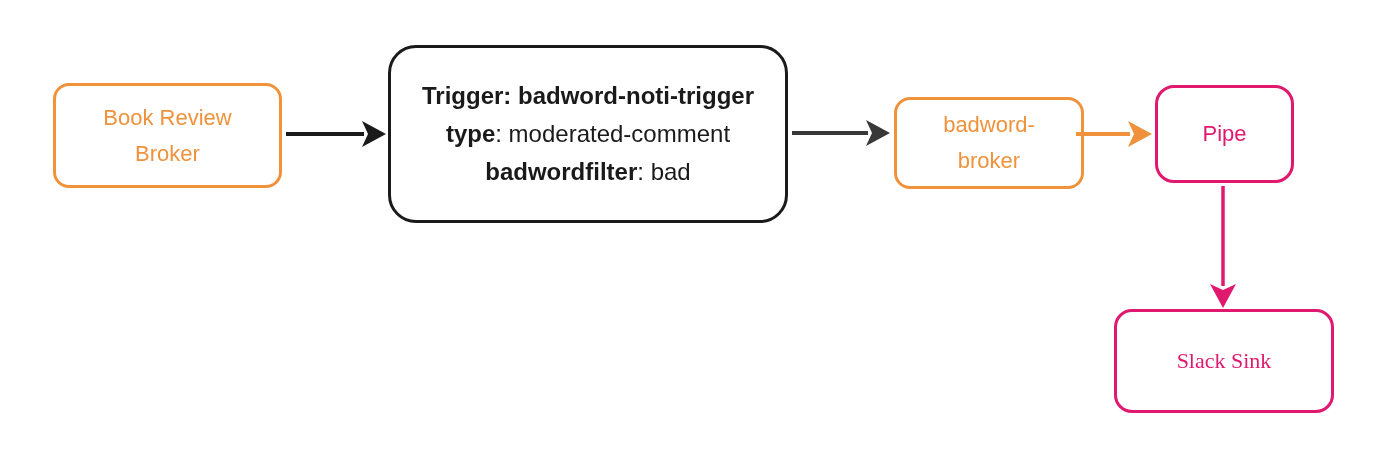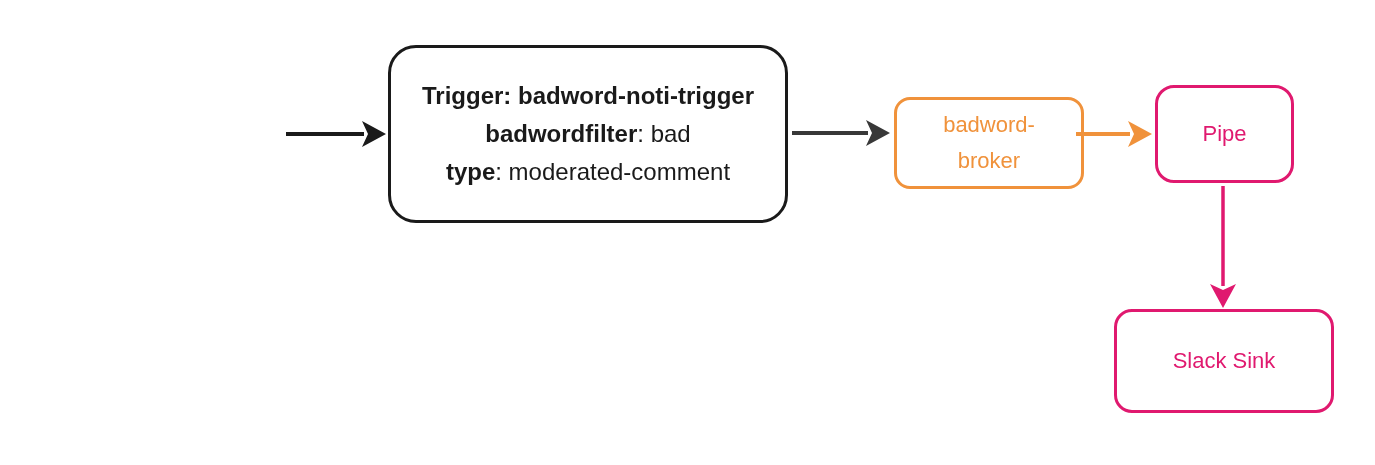--- a/index.html
+++ b/index.html
@@ -51,21 +51,21 @@
     border-radius: 28px;
     font-size: 24px;
     line-height: 38px;
   }
   #node-book-review-broker { left: 53px;  top: 83px;  width: 229px; height: 105px; }
   #node-book-review-broker .label { max-width: 170px; }
   #node-trigger             { left: 388px; top: 45px;  width: 400px; height: 178px; }
   #node-badword-broker      { left: 894px; top: 97px;  width: 190px; height: 92px; }
   #node-badword-broker .label { max-width: 120px; }
   #node-pipe                { left: 1155px; top: 85px; width: 139px; height: 98px; border-radius: 19px; }
-  #node-slack-sink          { left: 1114px; top: 309px; width: 220px; height: 104px; }
+  #node-slack-sink          { left: 1114px; top: 309px; width: 220px; height: 104px; font-family: Liberation Serif, serif; }
   .b { font-weight: bold; margin-top: 44px; }
   svg.arrows {
     position: absolute;
     left: 0; top: 0;
     width: 1375px; height: 465px;
     pointer-events: none;
   }
   .arrow-black line    { stroke: var(--black); stroke-width: 4px; }
   .arrow-black polygon { fill: var(--black); }
   .arrow-gray line     { stroke: var(--dark-gray); stroke-width: 4px; }
@@ -73,26 +73,29 @@
   .arrow-orange line    { stroke: var(--orange); stroke-width: 4px; }
   .arrow-orange polygon { fill: var(--orange); }
   .arrow-pink line     { stroke: var(--pink); stroke-width: 3.5px; }
   .arrow-pink polygon  { fill: var(--pink); }
 </style>
 </head>
 <body>
 
 <div class="canvas">
 
+  <div class="node node-orange" id="node-book-review-broker">
+    <div class="label">Book Review Broker</div>
+  </div>
 
   <div class="node node-black" id="node-trigger">
     <div class="label">
       <div><span class="b">Trigger: badword-noti-trigger</span></div>
+      <div><span class="b">type</span><span>: moderated-comment</span></div>
       <div><span class="b">badwordfilter</span><span>: bad</span></div>
-      <div><span class="b">type</span><span>: moderated-comment</span></div>
     </div>
   </div>
 
   <div class="node node-orange" id="node-badword-broker">
     <div class="label">badword-broker</div>
   </div>
 
   <div class="node node-pink" id="node-pipe">
     <div class="label">Pipe</div>
   </div>

